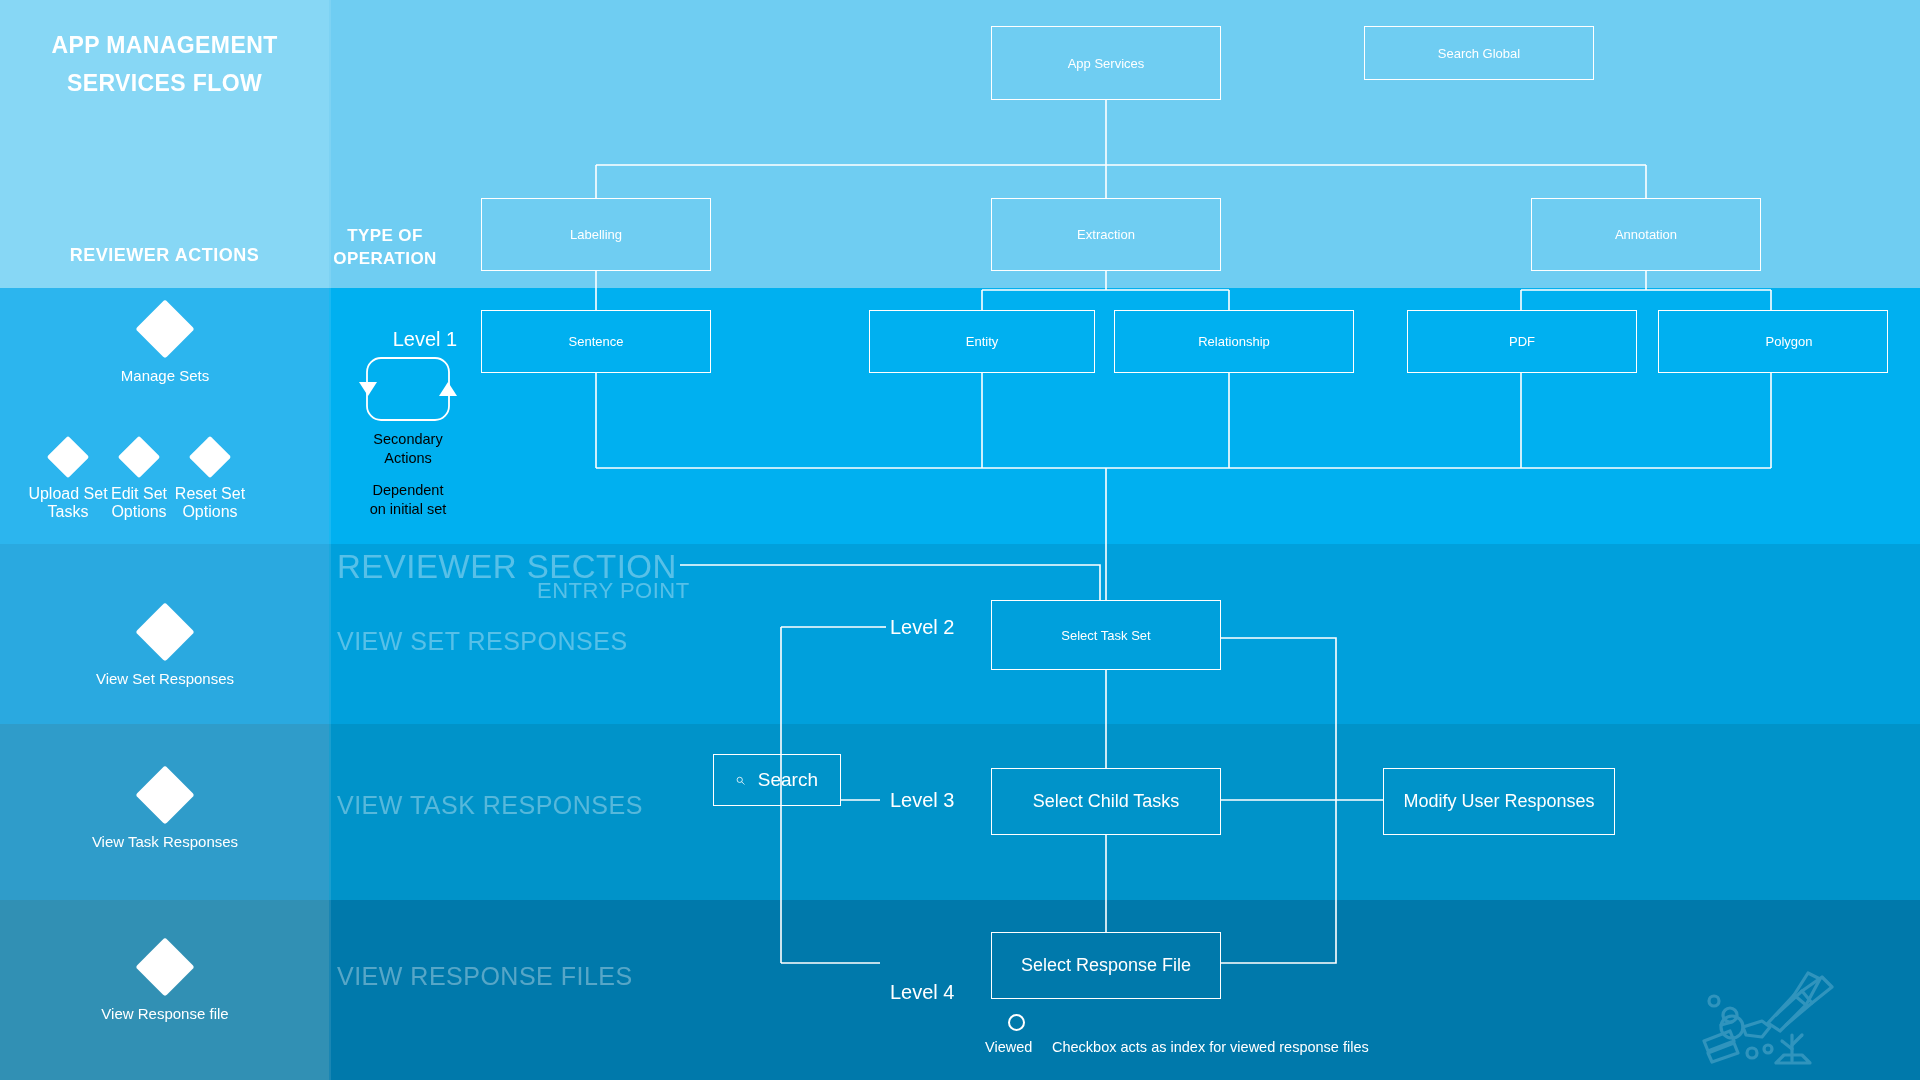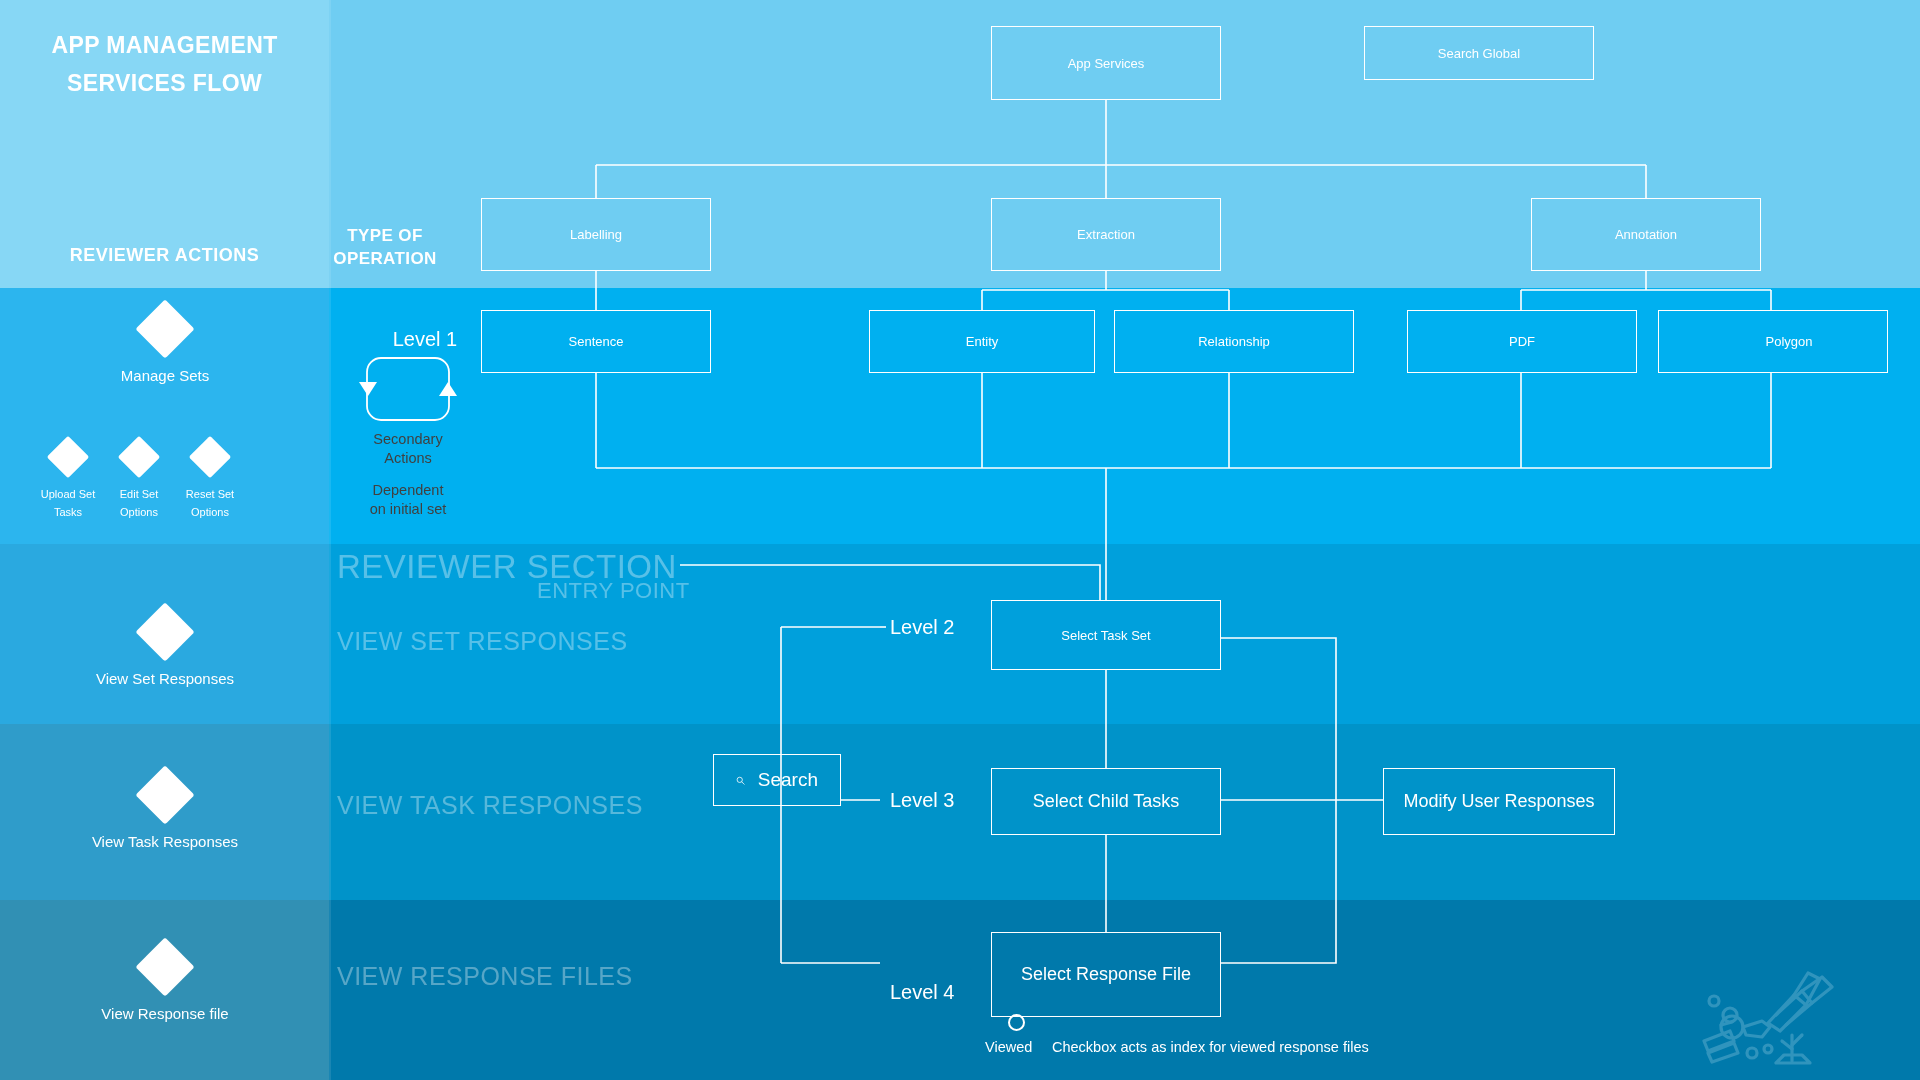--- a/index.html
+++ b/index.html
@@ -50,21 +50,21 @@
     transform: rotate(45deg); border-radius: 3px;
   }
   .diamond.sm { width: 30px; height: 30px; border-radius: 2px; }
   .side-item { position: absolute; text-align: center; }
   .side-item .dwrap { display: flex; justify-content: center; align-items: center; height: 54px; }
   .side-item .dwrap.sm { height: 40px; }
   .side-item-label {
     color: #ffffff; font-size: 15px; line-height: 20px; margin-top: 10px;
     font-weight: 400; white-space: pre-line;
   }
-  .side-item-label.sm { font-size: 11px; line-height: 18px; margin-top: 8px; }
+  .side-item-label.sm { font-size: 16px; line-height: 18px; margin-top: 8px; }
 
   
   .box {
     position: absolute;
     border: 1.6px solid #ffffff;
     color: #ffffff;
     display: flex; align-items: center; justify-content: center;
     font-size: 13px; font-weight: 400;
     background: transparent;
   }
@@ -80,21 +80,21 @@
   .ghost {
     color: rgba(255,255,255,0.34);
     font-weight: 400;
     letter-spacing: 0.5px;
   }
   .ghost.big   { font-size: 33px; }
   .ghost.sub   { font-size: 22px; }
   .ghost.mid   { font-size: 25px; }
 
   .sec-caption {
-    font-size: 14.5px; line-height: 19px; text-align: center; color: #404040;
+    font-size: 14.5px; line-height: 19px; text-align: center; color: #000000;
   }
 
   
   .searchbox {
     position: absolute; border: 1.6px solid #ffffff;
     display: flex; align-items: center; gap: 13px;
     padding: 0 22px; color: #fff; font-size: 19px;
   }
 
   
@@ -302,21 +302,21 @@
 
   <div class="box" style="left:991px; top:600px; width:230px; height:70px;">
     <span>Select Task Set</span>
   </div>
   <div class="box small-text" style="left:991px; top:768px; width:230px; height:67px;">
     <span>Select Child Tasks</span>
   </div>
   <div class="box small-text" style="left:1383px; top:768px; width:232px; height:67px;">
     <span>Modify User Responses</span>
   </div>
-  <div class="box small-text" style="left:991px; top:932px; width:230px; height:85px;">
+  <div class="box small-text" style="left:991px; top:932px; width:230px; height:67px;">
     <span>Select Response File</span>
   </div>
 
   <div class="searchbox" style="left:713px; top:754px; width:128px; height:52px;">
     <svg width="17" height="17" viewBox="0 0 20 20">
       <circle cx="8.5" cy="8.5" r="6" fill="none" stroke="#ffffff" stroke-width="1.8"></circle>
       <line x1="13" y1="13" x2="18.5" y2="18.5" stroke="#ffffff" stroke-width="1.8" stroke-linecap="round"></line>
     </svg>
     <span>Search</span>
   </div>

